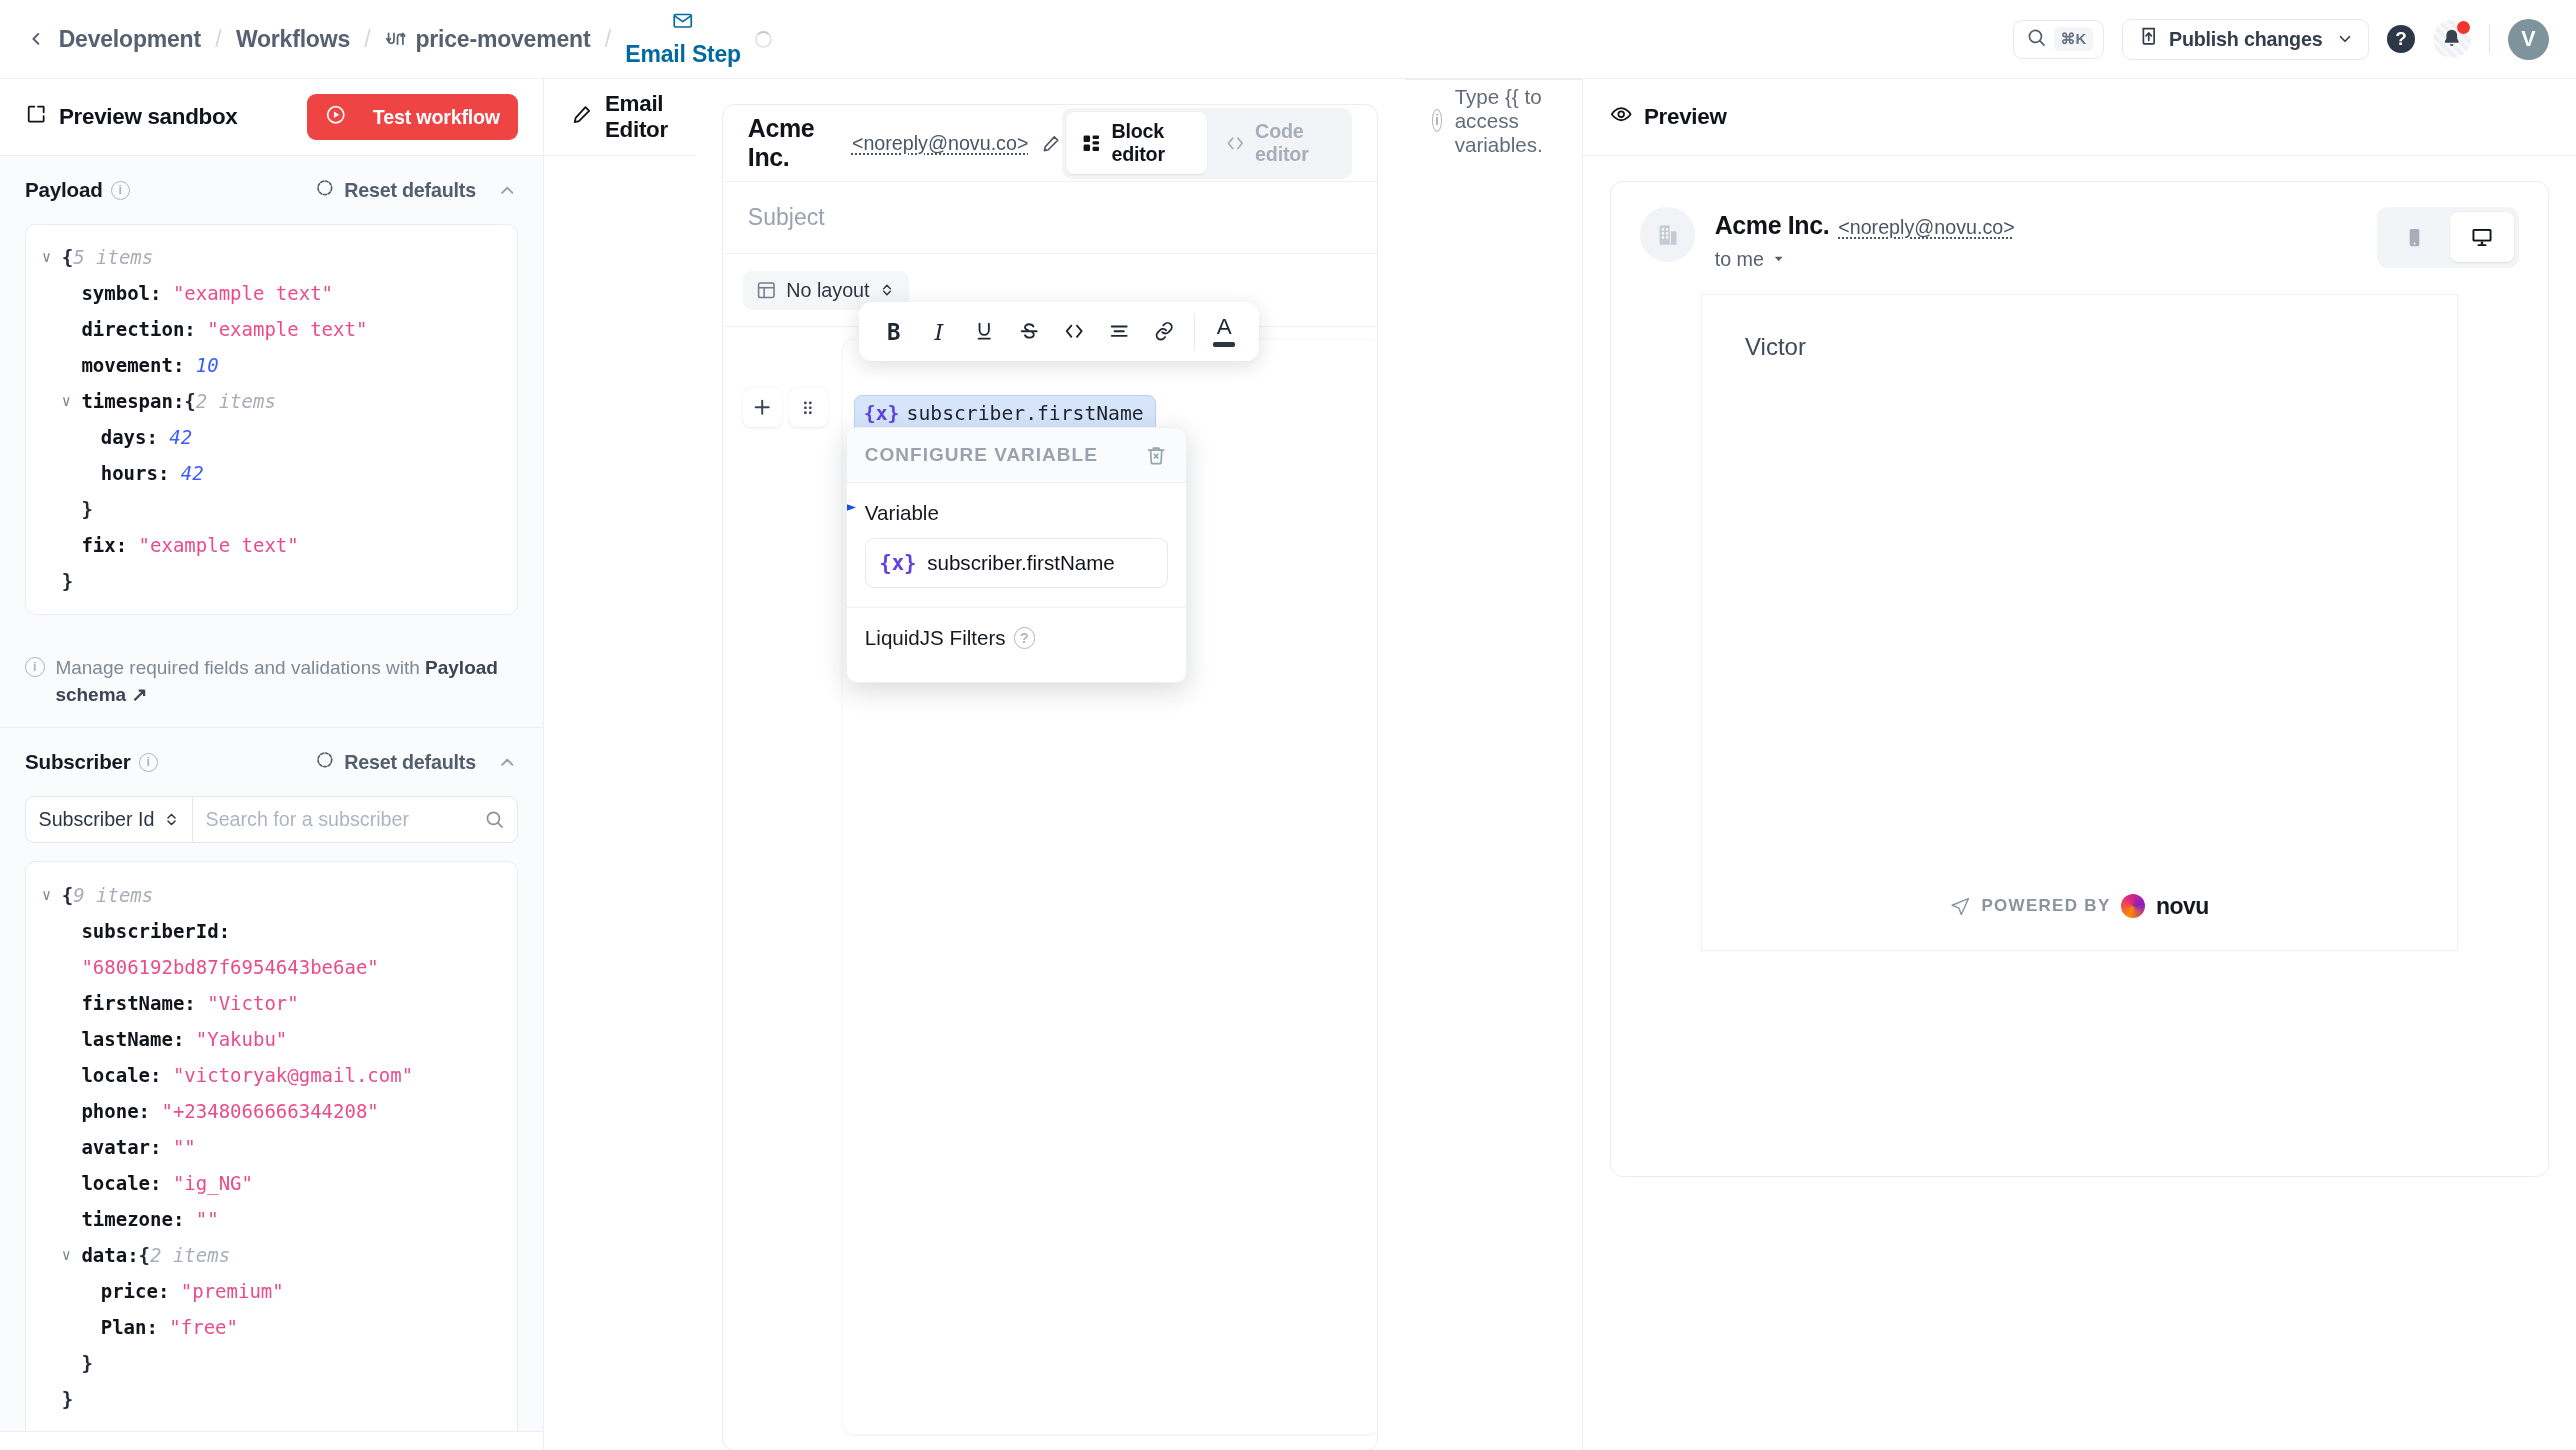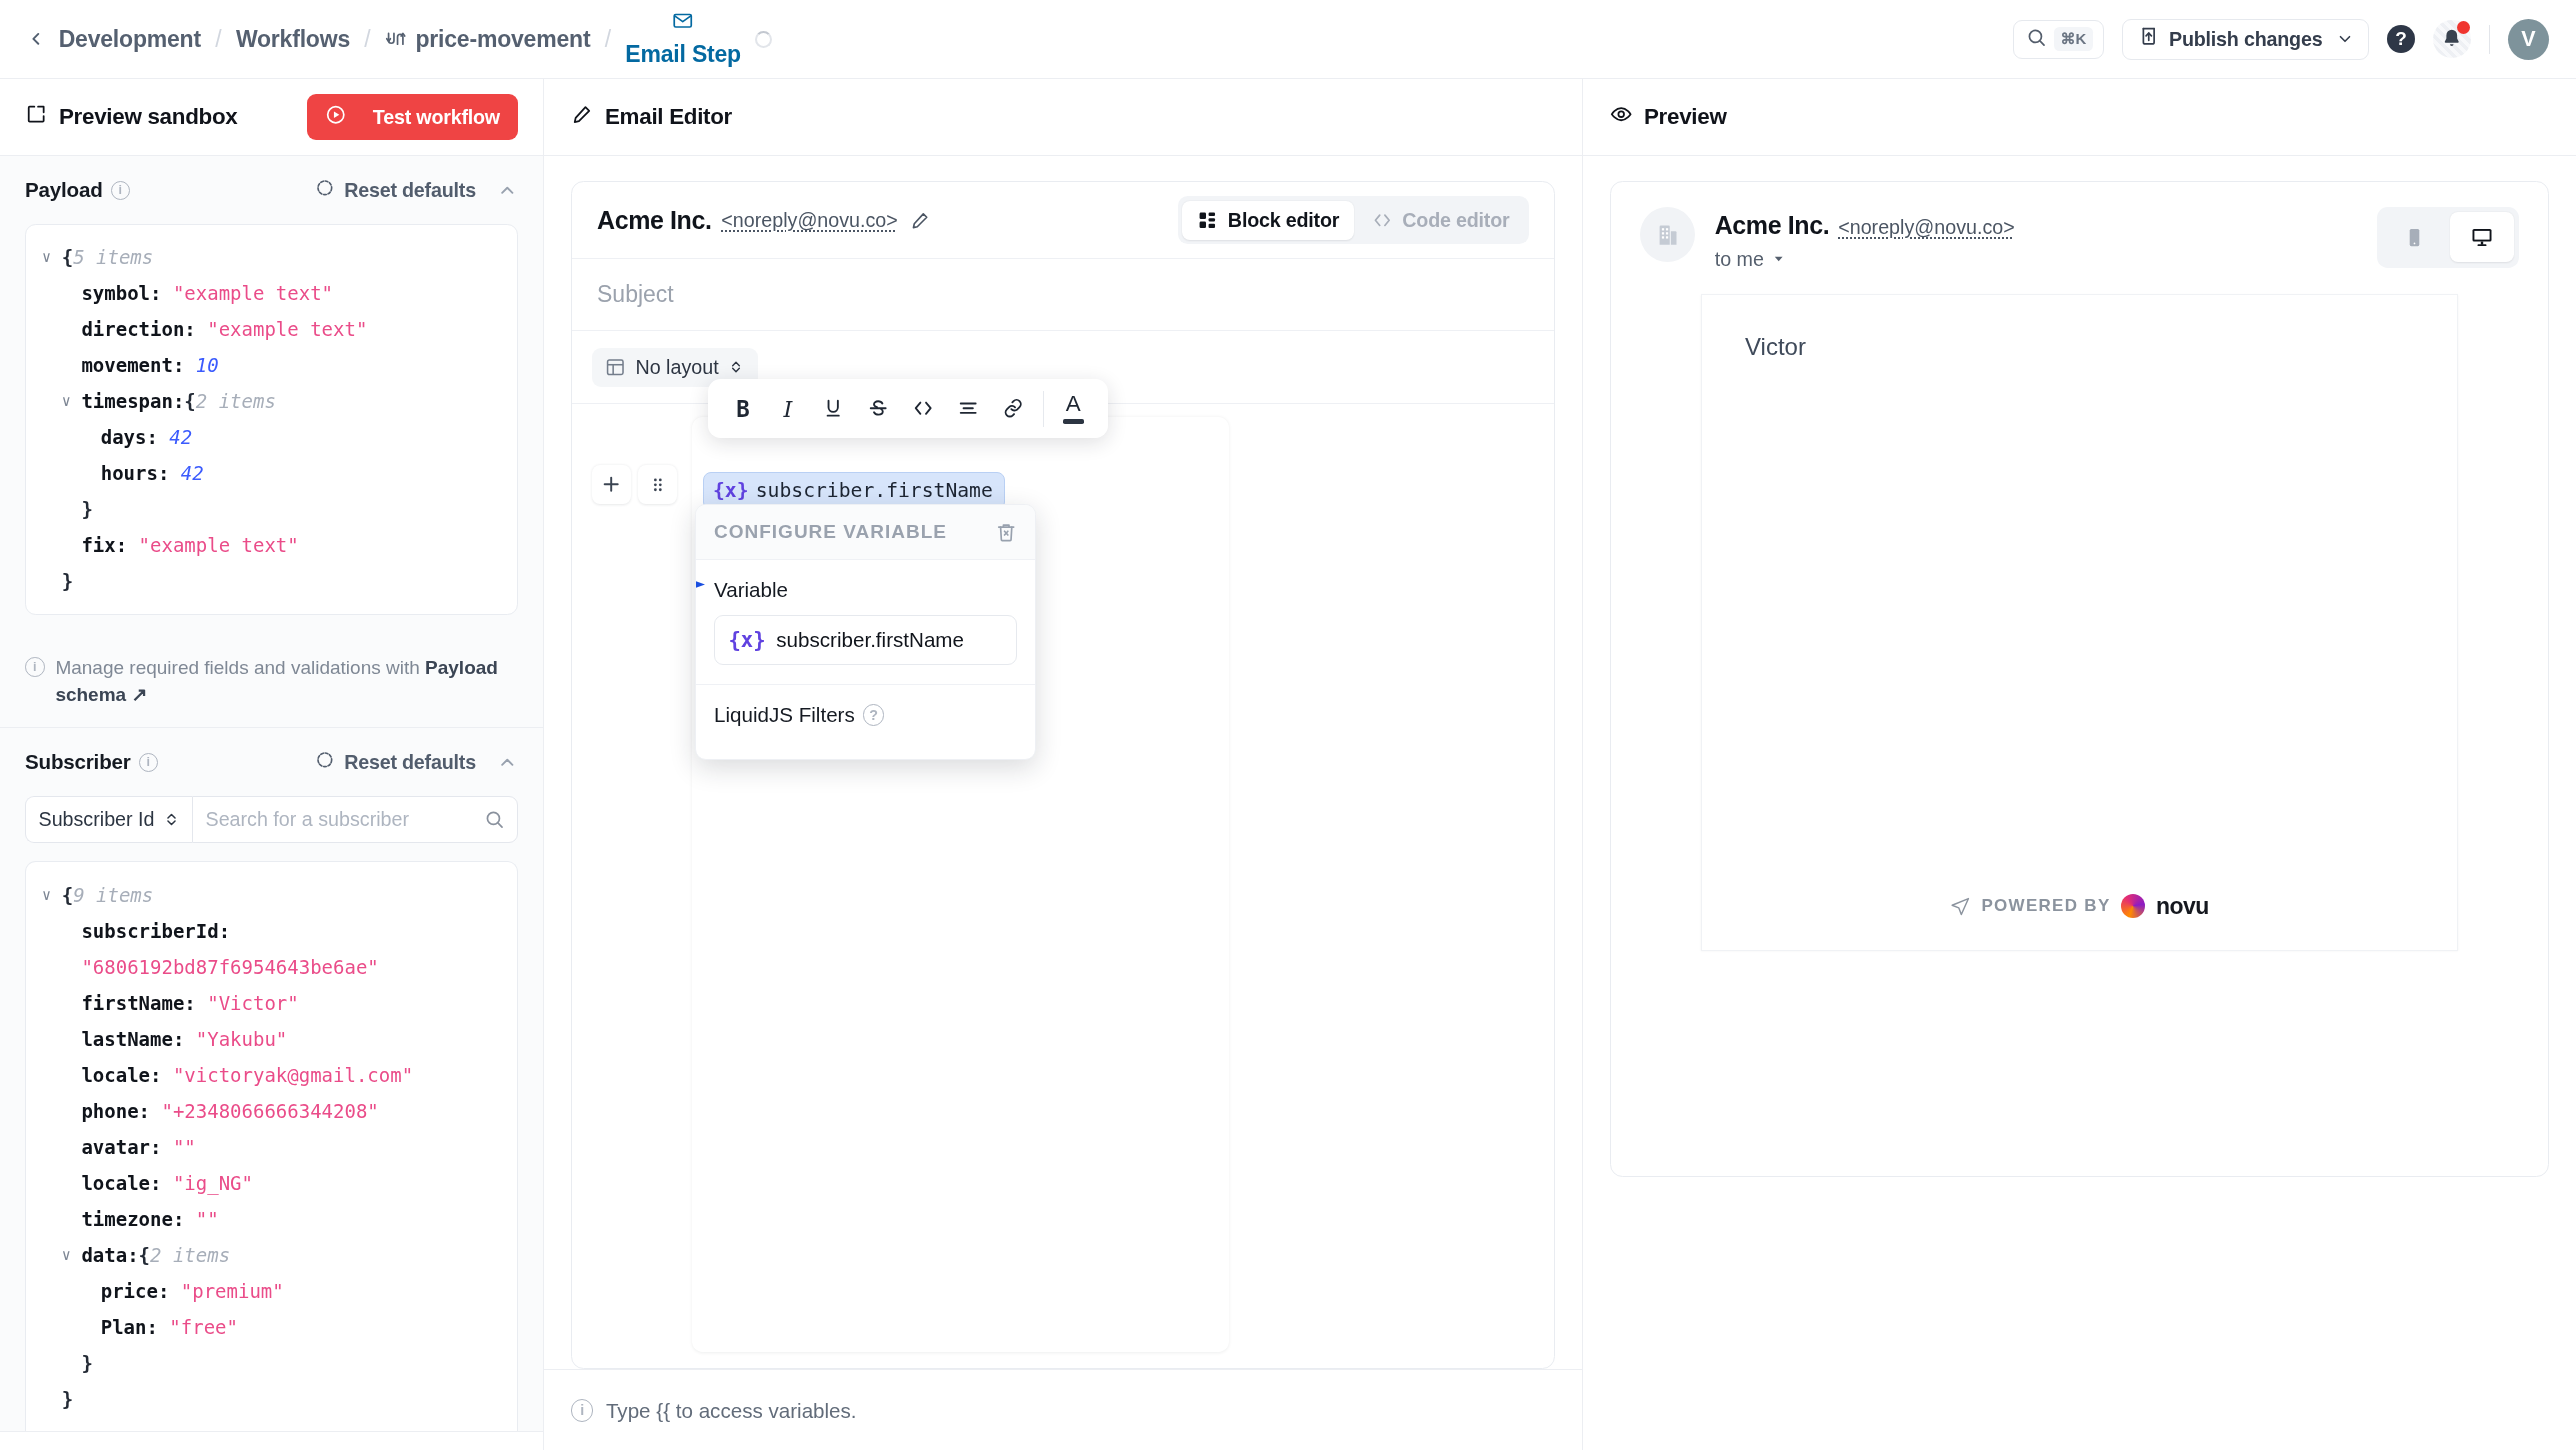--- a/index.html
+++ b/index.html
@@ -141,21 +141,21 @@
     overflow:hidden;
   }
   .sub-search input {
     border: none; outline: none; font-size: 19.7px; color: #2c3542;
     font-family: "Liberation Sans", sans-serif; width: 100%; background: transparent;
   }
   .sub-search input::placeholder { color: #aeb5c0; }
   .scroll-area { flex:1; overflow: hidden; min-height:0; }
 
   
-  .editor-col { flex: 1; display: flex; flex-direction: column; min-width: 0; background: #fff; border-right: 0.9px solid #eceef2; justify-content: space-between; }
+  .editor-col { flex: 1; display: flex; flex-direction: row; min-width: 0; background: #fff; border-right: 0.9px solid #eceef2; justify-content: space-between; }
   .editor-head {
     height: 77px; flex: 0 0 77px; display: flex; align-items: center; padding: 0 27px;
     border-bottom: 0.9px solid #eceef2;
   }
   .editor-head-title {
     font-size: 22.4px; font-weight: 700; color: #10131a; display: flex;
     align-items: center; gap: 11.6px; letter-spacing:-0.3px;
   }
   .editor-main { flex: 1; padding: 25px 27px 0; min-height: 0; display:flex; flex-direction:column; }
   .editor-card {

